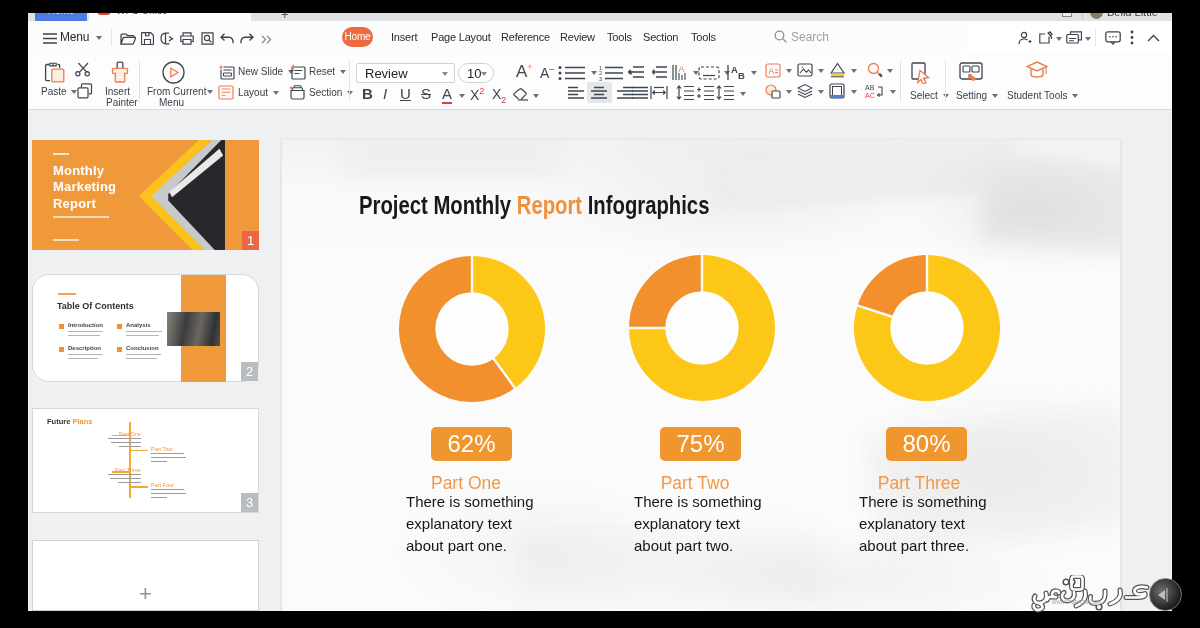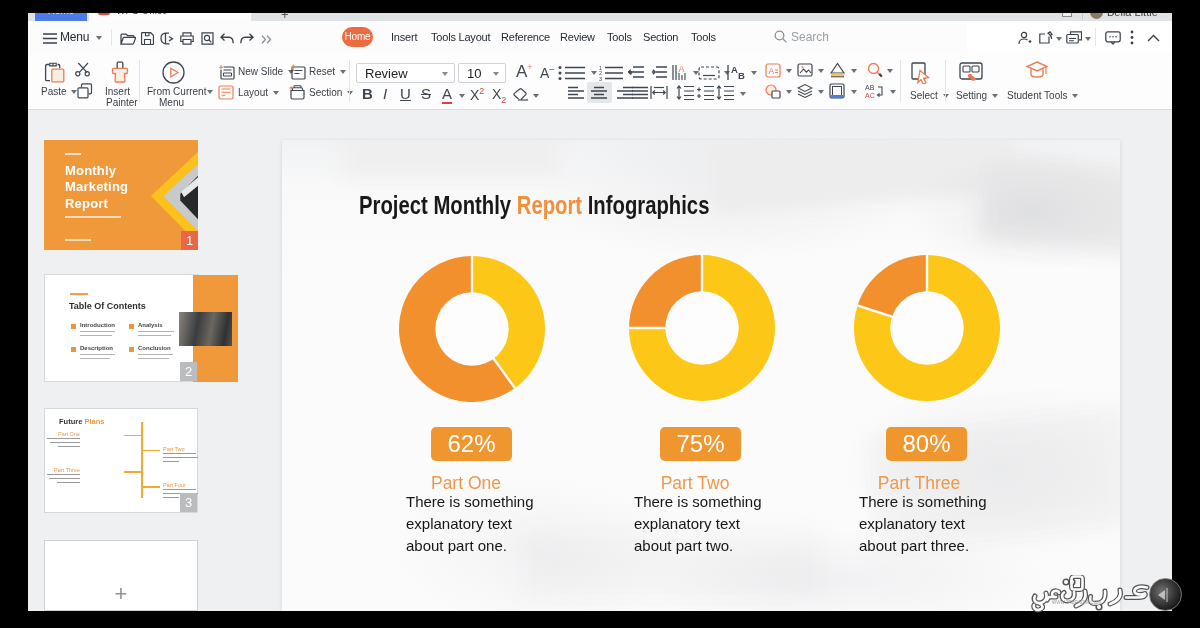--- a/index.html
+++ b/index.html
@@ -20,21 +20,21 @@
   .mtab { position:absolute; top:8px; height:17px; line-height:17px; font-size:11px; letter-spacing:-.2px; color:#262b33; }
   #pill { position:absolute; left:314px; top:6px; width:31px; height:20px; background:#ec6b3f; border-radius:10px; color:#fff; font-size:10px; letter-spacing:-.2px; text-align:center; line-height:20px; }
   
   #toolbar { position:absolute; left:28px; top:52px; width:1144px; height:58px; background:#fdfdfe; border-bottom:1px solid #d9dbdd; }
   .tsep { position:absolute; top:8px; height:42px; width:1px; background:#e2e4e6; }
   .tlabel { position:absolute; font-size:10px; color:#3a3f46; white-space:nowrap; }
   .carr { display:inline-block; width:0; height:0; border-left:3px solid transparent; border-right:3px solid transparent; border-top:4px solid #6a7077; vertical-align:middle; margin-left:2px;}
   .combo { position:absolute; background:#fff; border:1px solid #cfd2d6; border-radius:2px; font-size:13px; color:#222; }
   
   #workspace { position:absolute; left:28px; top:110px; width:1144px; height:501px; background:#eef0f2; }
-  .thumb { position:absolute; left:16px; width:154px; background:#fff; border:1px solid #d6d8da; }
+  .thumb { position:absolute; left:4px; width:227px; background:#fff; border:1px solid #d6d8da; }
   .numbox { position:absolute; right:0; bottom:0; width:17px; height:19px; color:#fff; font-size:13px; text-align:center; line-height:19px; }
   #canvas { position:absolute; left:254px; top:30px; width:838px; height:471px; background:linear-gradient(180deg,#f1f2f3 0%,#f9f9fa 10%,#fbfbfc 30%,#fbfbfc 100%); box-shadow:0 1px 4px rgba(0,0,0,.12); overflow:hidden; }
   
   #bar-top { position:absolute; left:0; top:0; width:1200px; height:13px; background:#000; z-index:50; }
   #bar-bottom { position:absolute; left:0; top:611px; width:1200px; height:17px; background:#000; z-index:50; }
   #bar-left { position:absolute; left:0; top:0; width:28px; height:628px; background:#000; z-index:50; }
   #bar-right { position:absolute; left:1172px; top:0; width:28px; height:628px; background:#000; z-index:50; }
   svg { display:block; }
   .ic { position:absolute; }
 </style>
@@ -121,21 +121,21 @@
     </svg>
     <svg class="ic" style="left:1102px;top:9px" width="4" height="15" viewBox="0 0 4 15">
       <circle cx="2" cy="2" r="1.4" fill="#3c424a"></circle>
       <circle cx="2" cy="7.5" r="1.4" fill="#3c424a"></circle>
       <circle cx="2" cy="13" r="1.4" fill="#3c424a"></circle>
     </svg>
     <svg class="ic" style="left:1119px;top:13px" width="13" height="8" viewBox="0 0 13 8">
       <path d="M1 7 6.5 1.5 12 7" fill="none" stroke="#3c424a" stroke-width="1.4"></path>
     </svg>
     <span class="mtab" style="left:363px;">Insert</span>
-    <span class="mtab" style="left:403px;">Tools Layout</span>
+    <span class="mtab" style="left:403px;">Page Layout</span>
     <span class="mtab" style="left:473px;">Reference</span>
     <span class="mtab" style="left:532px;">Review</span>
     <span class="mtab" style="left:579px;">Tools</span>
     <span class="mtab" style="left:615px;">Section</span>
     <span class="mtab" style="left:663px;">Tools</span>
     <div id="pill">Home</div>
 
     <svg class="ic" style="left:746px;top:9px" width="13" height="13" viewBox="0 0 13 13">
       <circle cx="5.5" cy="5.5" r="4.3" fill="none" stroke="#8b9097" stroke-width="1.3"></circle>
       <path d="M9 9l3.4 3.4" stroke="#8b9097" stroke-width="1.3"></path>
@@ -200,21 +200,21 @@
       <path d="M3.5 5.5V3.8q0-1 1-1h8q1 0 1 1v1.7M5 2.8V1.5q0-.7.7-.7h5.6q.7 0 .7.7v1.3" fill="none" stroke="#3e4650" stroke-width="1.1"></path>
       <path d="M2.2 1.2v3.4M.5 2.9h3.4" stroke="#ee7c52" stroke-width="1.1"></path>
     </svg>
     <span class="tlabel" style="left:281px;top:35px;font-size:10px;">Section <span class="carr"></span></span>
     <div class="tsep" style="left:321px;"></div>
 
     <div class="combo" style="left:328px;top:11px;width:99px;height:20px;">
       <span style="position:absolute;left:8px;top:2px;">Review</span>
       <span class="carr" style="position:absolute;right:6px;top:8px;border-top-color:#888;"></span>
     </div>
-    <div class="combo" style="left:430px;top:11px;width:48px;height:20px;">
+    <div class="combo" style="left:430px;top:11px;width:36px;height:20px;border-radius:10px;">
       <span style="position:absolute;left:8px;top:2px;">10</span>
       <span class="carr" style="position:absolute;right:6px;top:8px;border-top-color:#888;"></span>
     </div>
     <span class="abs" style="left:488px;top:10px;font-size:17px;color:#3e4650;">A<sup style="font-size:9px;color:#ee7c52;">+</sup></span>
     <span class="abs" style="left:512px;top:12px;font-size:14px;color:#3e4650;">A<sup style="font-size:9px;color:#3e4650;">–</sup></span>
 
     <span class="abs" style="left:334px;top:33px;font-size:15px;font-weight:bold;color:#3e4650;">B</span>
     <span class="abs" style="left:355px;top:33px;font-size:15px;font-style:italic;color:#3e4650;">I</span>
     <span class="abs" style="left:372px;top:33px;font-size:15px;text-decoration:underline;color:#3e4650;">U</span>
     <span class="abs" style="left:393px;top:33px;font-size:15px;text-decoration:line-through;color:#3e4650;">S</span>
@@ -398,21 +398,21 @@
       <div class="abs" style="left:21px;top:76px;width:56px;height:1.5px;background:rgba(255,255,255,.65);"></div>
       <div class="abs" style="left:21px;top:99px;width:26px;height:1.5px;background:rgba(255,255,255,.65);"></div>
       <div class="abs" style="left:100px;top:0;width:93px;height:110px;">
         <div class="abs" style="left:0;top:0;width:93px;height:110px;background:#c7c9cb;clip-path:polygon(86% 0,20% 51%,78% 100%,100% 100%,100% 0);"></div>
         <div class="abs" style="left:0;top:0;width:93px;height:110px;background:#26282b;clip-path:polygon(96% 0,100% 0,100% 100%,89% 100%,39% 55%,39% 49%);"></div>
         <div class="abs" style="left:0;top:0;width:93px;height:110px;background:#e9e9e9;clip-path:polygon(40% 47%,94% 8%,98% 14%,43% 52%);"></div>
         <div class="abs" style="left:0;top:0;width:93px;height:110px;background:#fbc21c;clip-path:polygon(72% 0,7.5% 51%,65% 100%,78% 100%,21% 51%,85% 0);"></div>
       </div>
       <div class="numbox" style="background:#e96746;">1</div>
     </div>
-    <div class="thumb" id="th2" style="top:164px;height:108px;">
+    <div class="thumb" id="th2" style="top:164px;height:108px;border-radius:17px;">
       <div class="abs" style="left:148px;top:0;width:45px;height:107px;background:#f0993b;"></div>
       <div class="abs" style="left:25px;top:18px;width:18px;height:2px;background:#f0a050;"></div>
       <div class="abs" style="left:24px;top:26px;font-size:9px;font-weight:bold;color:#2e2e2e;">Table Of Contents</div>
       <div class="abs" style="left:26px;top:49px;width:4.5px;height:4.5px;background:#ef9433;"></div>
       <div class="abs" style="left:35px;top:47px;font-size:6px;font-weight:bold;color:#444;">Introduction</div>
       <div class="abs" style="left:35px;top:56px;width:35px;height:1.2px;background:#b5b5b5;"></div>
       <div class="abs" style="left:35px;top:60px;width:32px;height:1.2px;background:#b5b5b5;"></div>
       <div class="abs" style="left:84px;top:49px;width:4.5px;height:4.5px;background:#ef9433;"></div>
       <div class="abs" style="left:93px;top:47px;font-size:6px;font-weight:bold;color:#444;">Analysis</div>
       <div class="abs" style="left:93px;top:56px;width:36px;height:1.2px;background:#b5b5b5;"></div>

